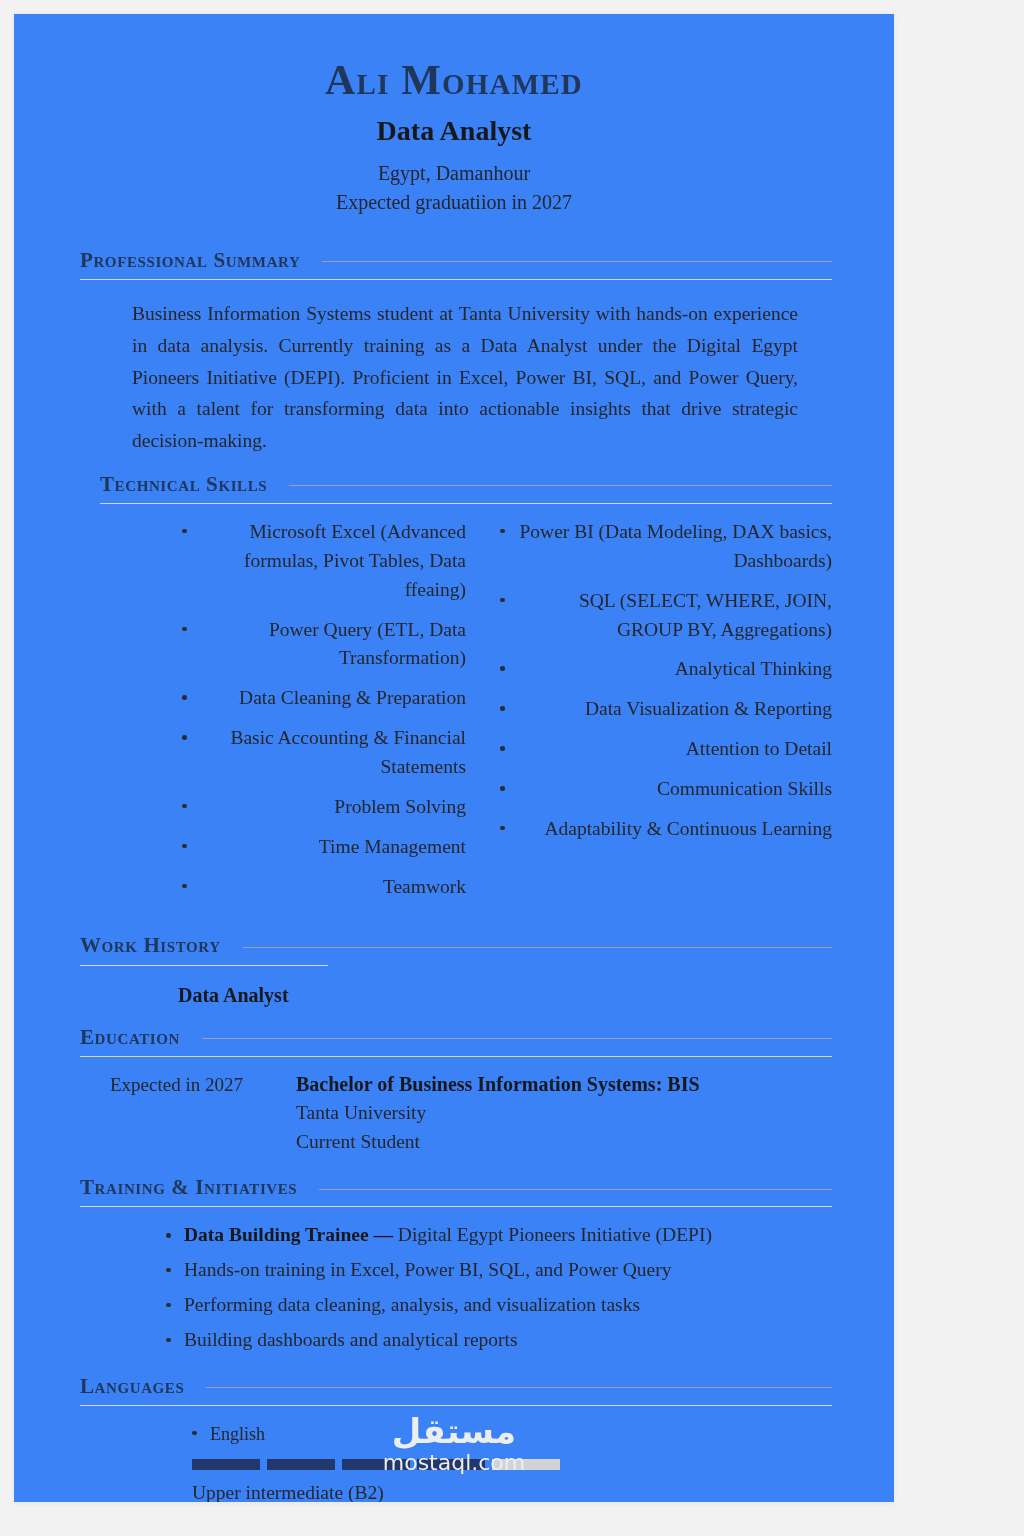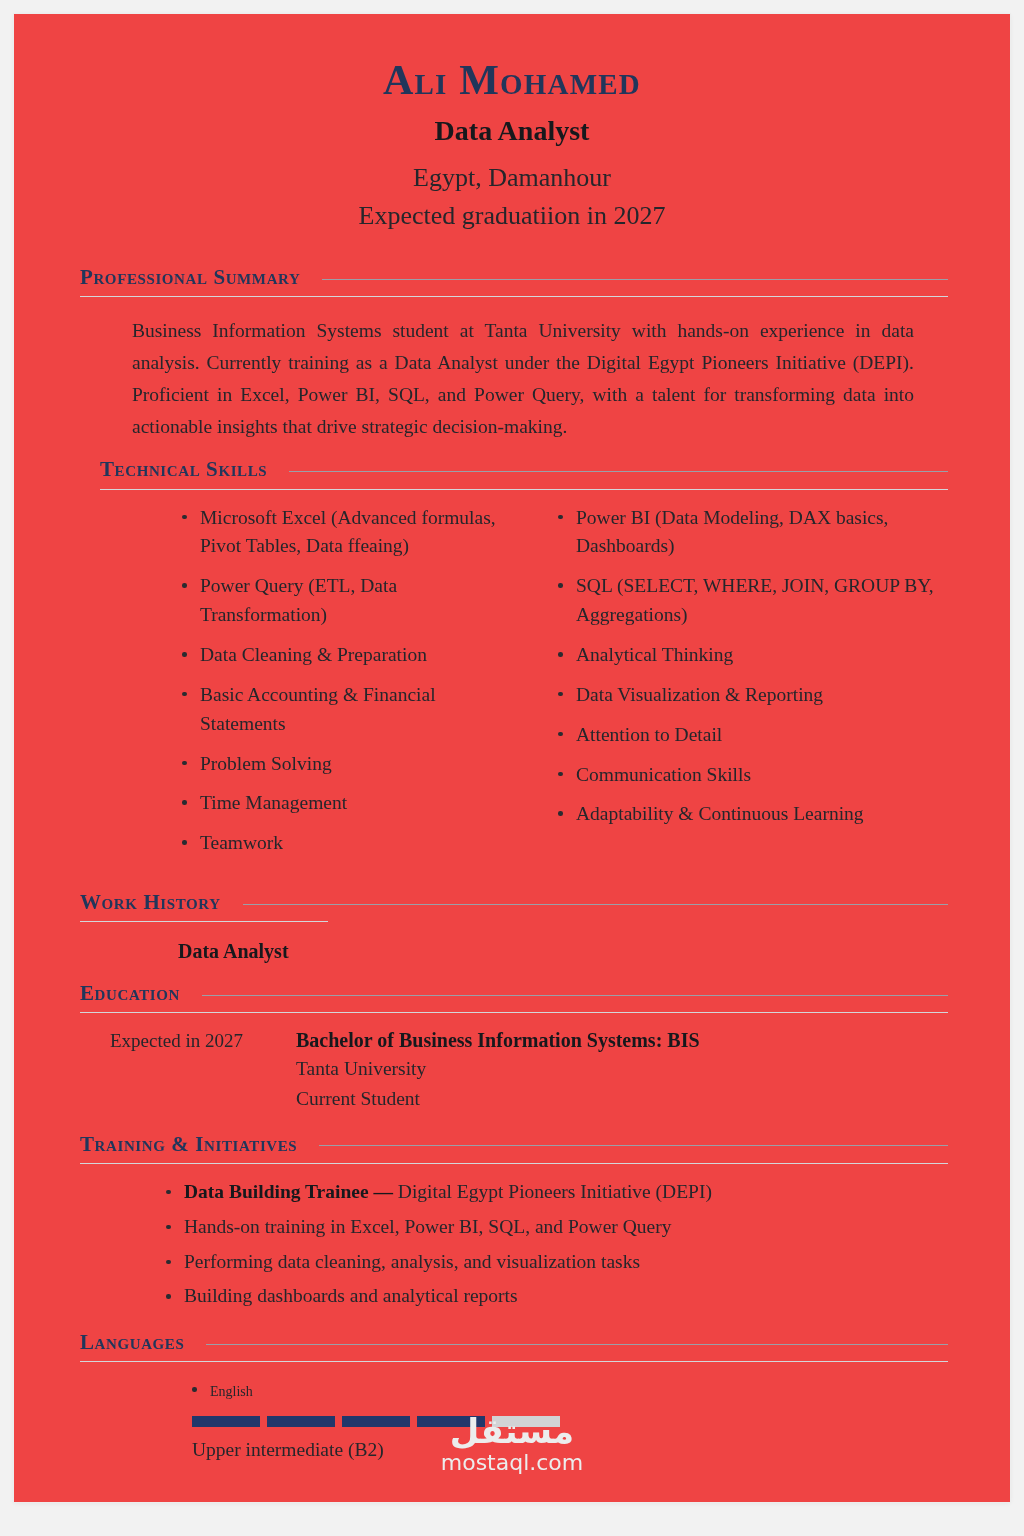--- a/index.html
+++ b/index.html
@@ -12,23 +12,23 @@
     background: #f2f2f2;
     font-family: "Liberation Serif", "DejaVu Serif", serif;
     overflow: hidden;
   }
 
   
   .page-wrap {
     position: absolute;
     left: 14px;
     top: 14px;
-    width: 996px;
+    width: 880px;
     height: 1488px;
-    background: #ef4444;
+    background: #3b82f6;
     box-shadow: 0 0 0 1px #ededed, 0 1px 5px rgba(0,0,0,0.07);
     box-sizing: border-box;
     overflow: hidden;
   }
   .page-inner {
     position: relative;
     width: 100%;
     height: 100%;
     padding: 0;
     box-sizing: border-box;
@@ -49,21 +49,21 @@
   }
   .hdr-title {
     color: #17181c;
     font-size: 28px;
     font-weight: bold;
     margin-top: 14px;
     line-height: 1.1;
   }
   .hdr-line {
     color: #25262b;
-    font-size: 26px;
+    font-size: 20px;
     margin-top: 12px;
     line-height: 1.45;
   }
   .hdr-line.second { margin-top: 0; }
 
   
   .section { position: relative; }
   .sec-head {
     display: flex;
     align-items: center;
@@ -102,21 +102,21 @@
     line-height: 1.63;
     padding: 18px 96px 0 118px;
     text-align: justify;
   }
 
   
   .skills-cols {
     display: flex;
     padding: 14px 62px 0 66px;
   }
-  .skills-col { width: 50%; box-sizing: border-box; }
+  .skills-col { width: 50%; box-sizing: border-box; text-align: right; }
   .skills-col.left { padding-left: 60px; }
   .skills-col.right { padding-left: 12px; }
   ul.bul {
     margin: 0;
     padding: 0 0 0 22px;
     list-style: none;
   }
   ul.bul > li {
     position: relative;
     color: #25262b;
@@ -185,21 +185,21 @@
   ul.bul.training > li:before { top: 12px; }
   .bold-lead {
     font-weight: bold;
     color: #17181c;
   }
 
   
   .lang-body { padding: 14px 62px 0 156px; }
   .lang-name {
     color: #25262b;
-    font-size: 14px;
+    font-size: 18px;
     line-height: 1.4;
   }
   .lang-bar {
     display: flex;
     margin-top: 10px;
     margin-left: 22px;
   }
   .lang-seg {
     width: 68px;
     height: 11px;

